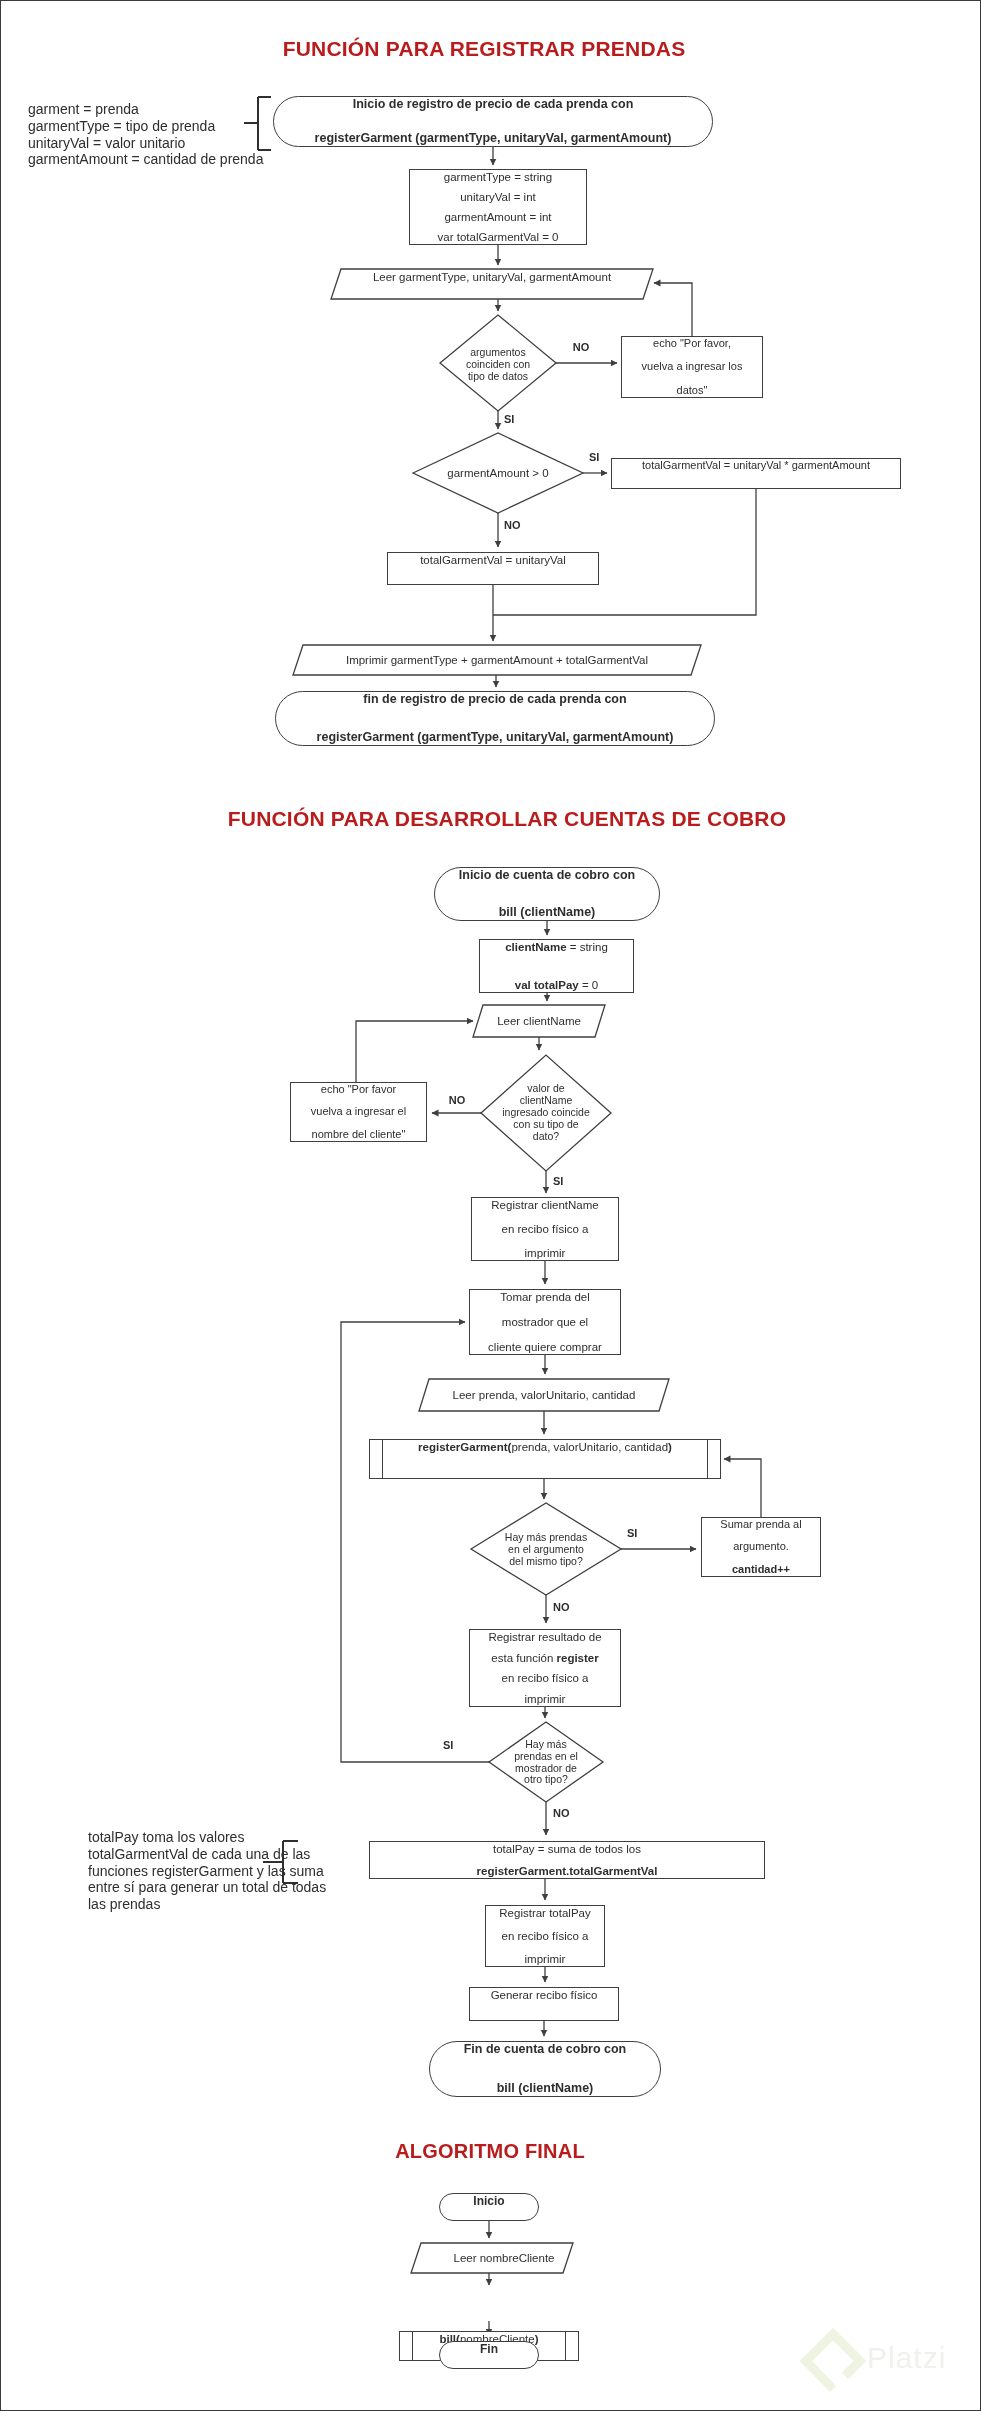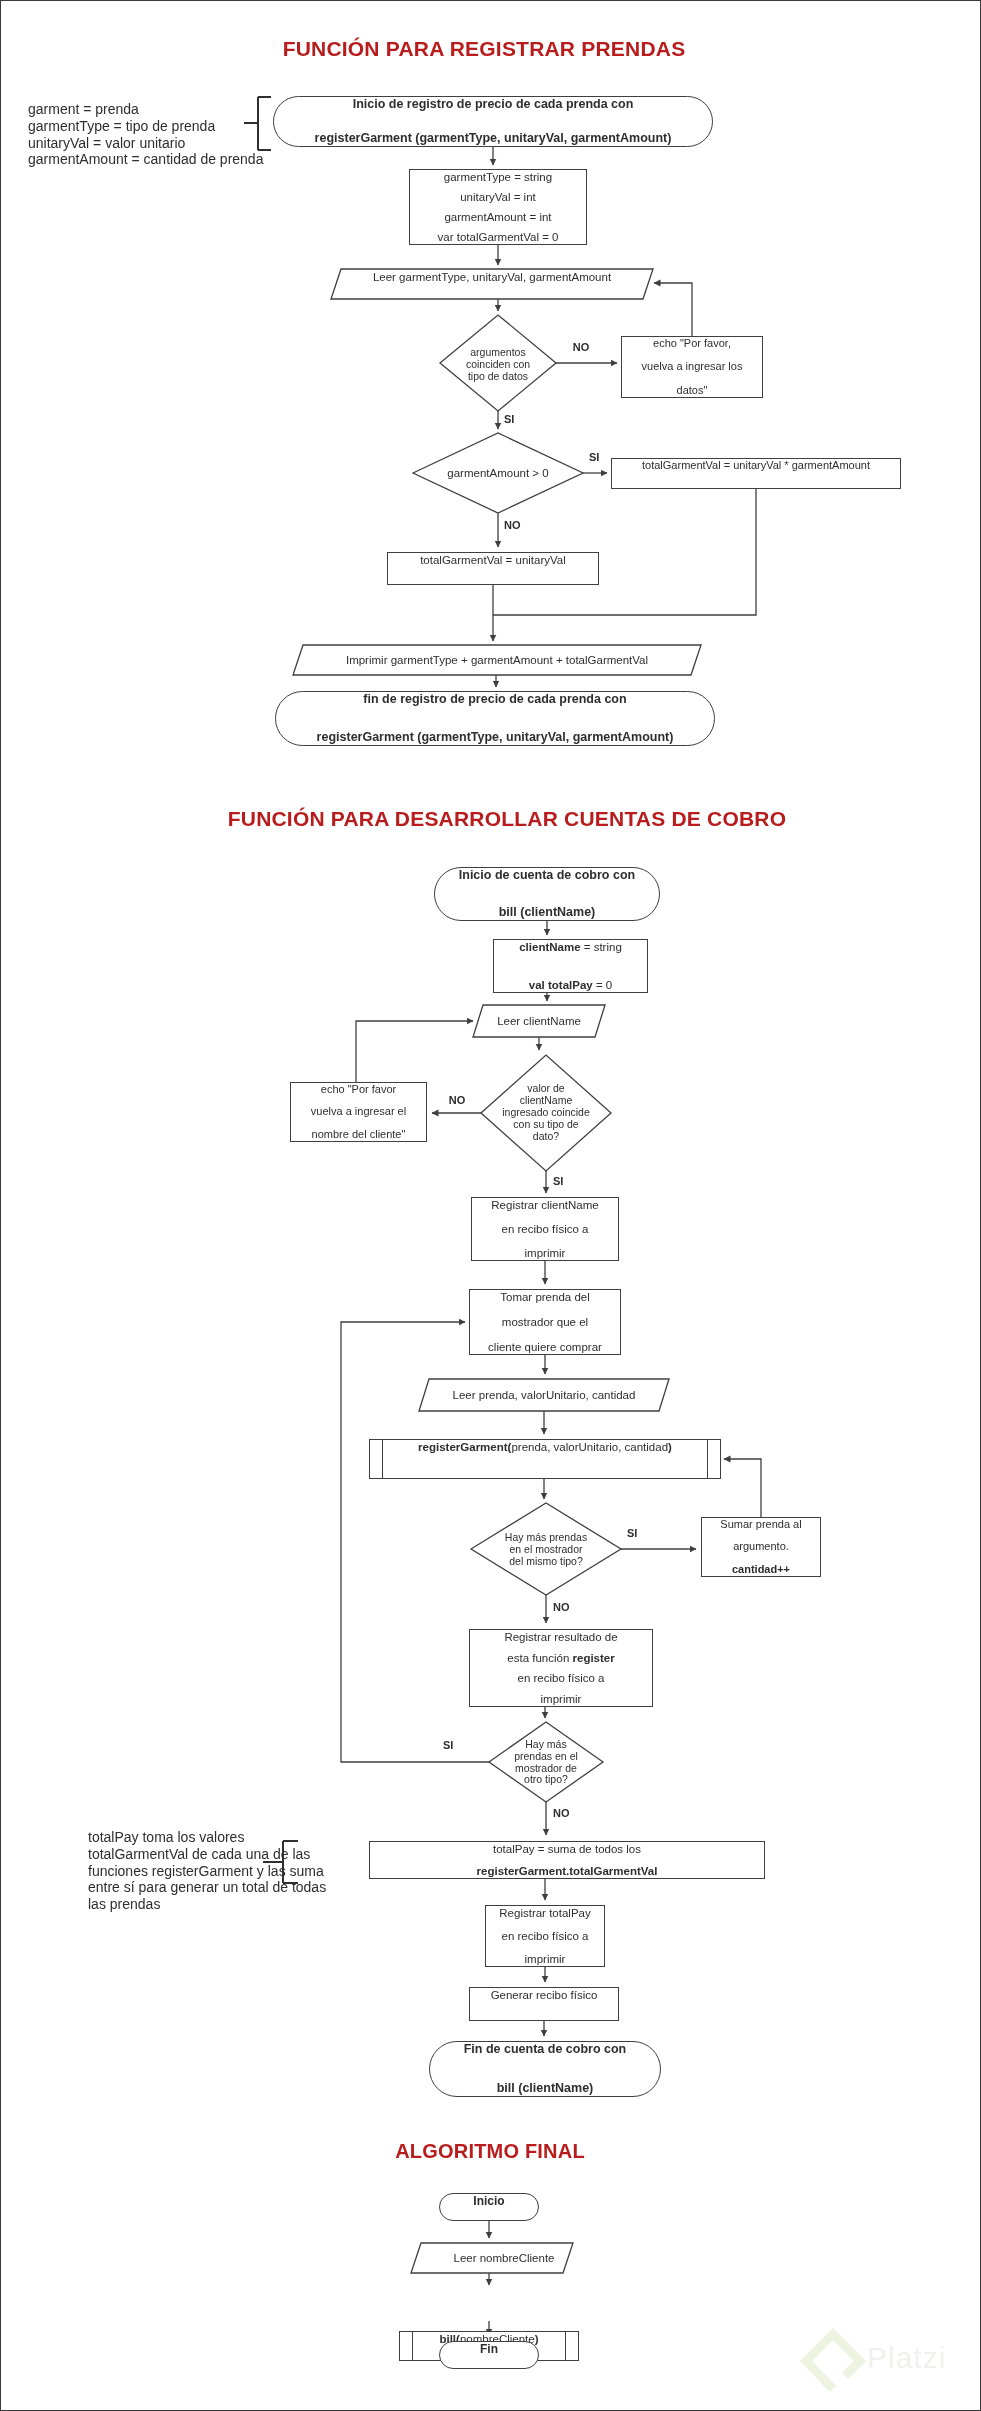--- a/index.html
+++ b/index.html
@@ -157,21 +157,21 @@
     <div class="ln">registerGarment (garmentType, unitaryVal, garmentAmount)</div>
   </div>
 
   <div class="title" style="left:156px;top:806px;width:700px;">FUNCIÓN PARA DESARROLLAR CUENTAS DE COBRO</div>
 
   <div class="box term" style="left:433px;top:866px;width:226px;height:54px;">
     <div class="ln">Inicio de cuenta de cobro con</div>
     <div class="ln">bill (clientName)</div>
   </div>
 
-  <div class="box" style="left:492px;top:938px;width:155px;height:54px;">
+  <div class="box" style="left:478px;top:938px;width:155px;height:54px;">
     <div class="ln"><span class="b">clientName</span><span> = string</span></div>
     <div class="ln"><span class="b">val totalPay</span><span> = 0</span></div>
   </div>
 
   <div class="float" style="left:472px;top:1004px;width:132px;height:32px;">Leer clientName</div>
 
   <div class="float dtx" style="left:478px;top:1082px;width:134px;height:60px;">
     <div class="ln">valor de</div>
     <div class="ln">clientName</div>
     <div class="ln">ingresado coincide</div>
@@ -203,34 +203,34 @@
   <div class="float" style="left:418px;top:1378px;width:250px;height:32px;">Leer prenda, valorUnitario, cantidad</div>
 
   <div class="box callbox" style="left:368px;top:1438px;width:352px;height:40px;">
     <div class="cbar l"></div>
     <div class="cbar r"></div>
     <div class="ln"><span class="b">registerGarment(</span><span>prenda, valorUnitario, cantidad</span><span class="b">)</span></div>
   </div>
 
   <div class="float dtx" style="left:470px;top:1529px;width:150px;height:40px;">
     <div class="ln">Hay más prendas</div>
-    <div class="ln">en el mostrador</div>
+    <div class="ln">en el argumento</div>
     <div class="ln">del mismo tipo?</div>
   </div>
 
   <div class="lbl" style="left:626px;top:1526px;">SI</div>
   <div class="lbl" style="left:552px;top:1600px;">NO</div>
 
   <div class="box sm" style="left:700px;top:1516px;width:120px;height:60px;">
     <div class="ln">Sumar prenda al</div>
     <div class="ln">argumento.</div>
     <div class="ln b">cantidad++</div>
   </div>
 
-  <div class="box" style="left:468px;top:1628px;width:184px;height:78px;">
+  <div class="box" style="left:468px;top:1628px;width:152px;height:78px;">
     <div class="ln">Registrar resultado de</div>
     <div class="ln"><span>esta función </span><span class="b">register</span></div>
     <div class="ln">en recibo físico a</div>
     <div class="ln">imprimir</div>
   </div>
 
   <div class="float dtx" style="left:488px;top:1738px;width:114px;height:47px;">
     <div class="ln">Hay más</div>
     <div class="ln">prendas en el</div>
     <div class="ln">mostrador de</div>

